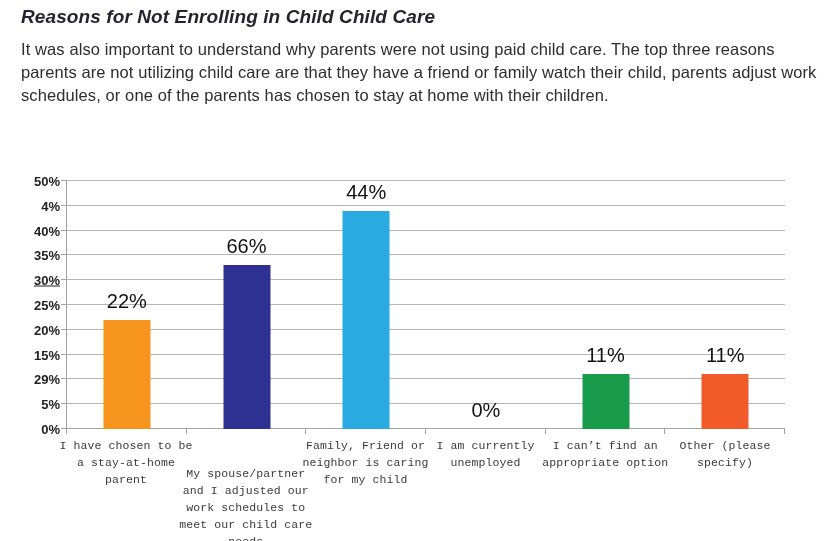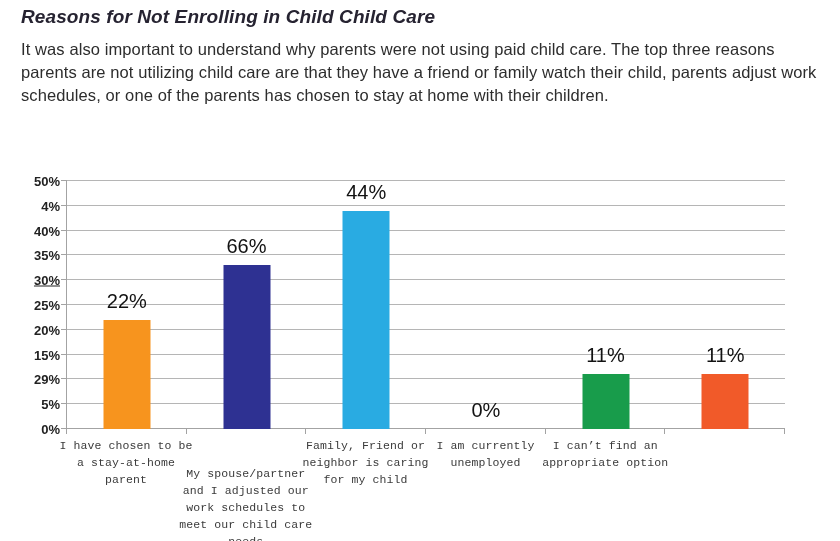--- a/index.html
+++ b/index.html
@@ -183,15 +183,16 @@
         <div class="xtick" style="left: calc(66.6667% - 1px);"></div>
         <div class="xtick" style="left: calc(83.3333% - 1px);"></div>
         <div class="xtick" style="left: calc(100% - 1px);"></div>
       </div>
     <div class="xlabels" id="xlabels">
         <div class="catlab" style="left: 8.33333%;">I have chosen to be a stay-at-home parent</div>
         <div class="catlab" style="left: 25%; margin-top: 28px;">My spouse/partner and I adjusted our work schedules to meet our child care needs</div>
         <div class="catlab" style="left: 58.3333%;">I am currently unemployed</div>
         <div class="catlab" style="left: 41.6667%;">Family, Friend or neighbor is caring for my child</div>
         <div class="catlab" style="left: 75%;">I can’t find an appropriate option</div>
+        <div class="catlab" style="left: 91.6667%;">Other (please specify)</div>
       </div>
   </div>
 </div>
 
 </body></html>

